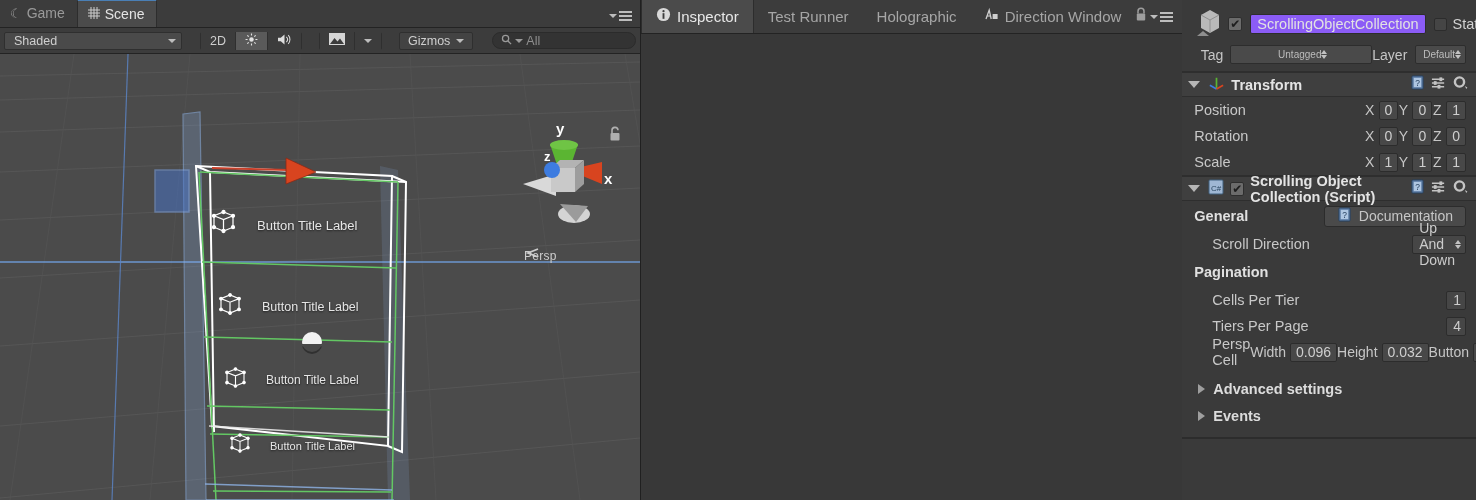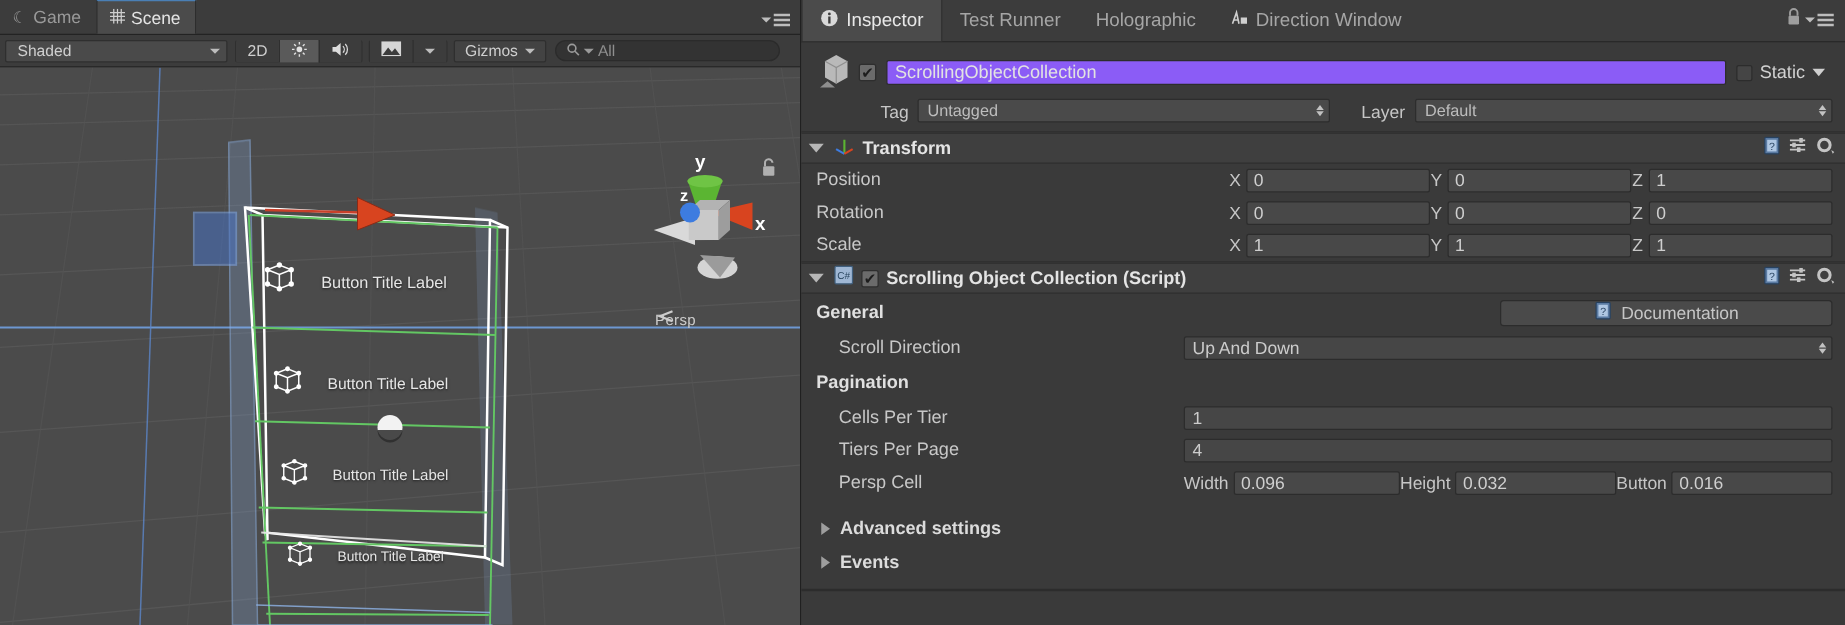--- a/index.html
+++ b/index.html
@@ -48,21 +48,21 @@
     width: 0; height: 0; border-left: 4px solid transparent;
     border-right: 4px solid transparent; border-top: 4px solid #bdbdbd;
   }
   .hamburger { display: inline-block; width: 13px; }
   .hamburger i { display:block; height: 2px; background: #bdbdbd; margin: 2px 0; }
 
   
   .scene-toolbar {
     height: 26px; background: #3c3c3c;
     border-bottom: 1px solid #232323;
-    display: flex; align-items: center; gap: 0px; padding: 0 4px;
+    display: flex; align-items: center; gap: 12px; padding: 0 4px;
   }
   .tb-dropdown {
     height: 18px; min-width: 178px; background: #4a4a4a;
     border: 1px solid #2f2f2f; border-radius: 2px;
     display: flex; align-items: center; justify-content: space-between;
     padding: 0 5px 0 9px; font-size: 12.5px; color: #cfcfcf; margin-right: 6px;
   }
   .tb-btn {
     height: 18px; background: #3c3c3c; border: none;
     display: flex; align-items: center; justify-content: center;
@@ -97,21 +97,21 @@
   .persp-label {
     position: absolute; left: 524px; top: 195px;
     font-size: 12px; color: #cdcdcd; letter-spacing: .3px;
   }
   .lock-sm { position:absolute; left:608px; top:72px; }
 
   
   .right-panel {
     width: 836px; height: 500px; background: #383838;
     flex: 0 0 836px; border-left: 1px solid #202020;
-    display: flex; flex-direction: column;
+    display: flex; flex-direction: row;
   }
   .insp-tabbar {
     height: 34px; background: #3c3c3c; border-bottom: 1px solid #232323;
     display: flex; align-items: flex-end;
   }
   .itab {
     height: 34px; display: flex; align-items: center; gap: 6px;
     padding: 0 14px; font-size: 15px; color: #a6a6a6;
   }
   .itab.active { background: #4b4b4b; color: #e8e8e8;
@@ -140,22 +140,22 @@
   }
   .static-wrap { display: flex; align-items: center; gap: 6px; padding-right: 6px;
     font-size: 14.5px; color: #d2d2d2; }
   .static-chk { width: 13px; height: 13px; background: #454545; border:1px solid #2c2c2c; border-radius:2px; }
   .caret-dn { width:0;height:0;border-left:5px solid transparent;border-right:5px solid transparent;border-top:6px solid #cfcfcf; }
 
   .taglayer { display: flex; align-items: center; padding: 0 10px 7px 10px; gap: 0; }
   .tl-label { font-size: 14px; color: #c6c6c6; text-align: right; }
   .popup {
     height: 19px; background: #4a4a4a; border: 1px solid #2d2d2d; border-radius: 2px;
-    display: flex; align-items: center; justify-content: space-between;
-    padding: 0 4px 0 7px; font-size: 13px; color: #bdbdbd;
+    display: flex; align-items: center; justify-content: center;
+    padding: 0 4px 0 7px; font-size: 10px; color: #bdbdbd;
   }
   .updown { display: flex; flex-direction: column; gap: 1px; line-height: 0; }
   .updown i { display:block; width:0;height:0;border-left:3px solid transparent;
     border-right:3px solid transparent; }
   .updown i.u { border-bottom: 4px solid #c2c2c2; }
   .updown i.d { border-top: 4px solid #c2c2c2; }
 
   .sep { height: 1px; background: #2e2e2e; }
 
   

